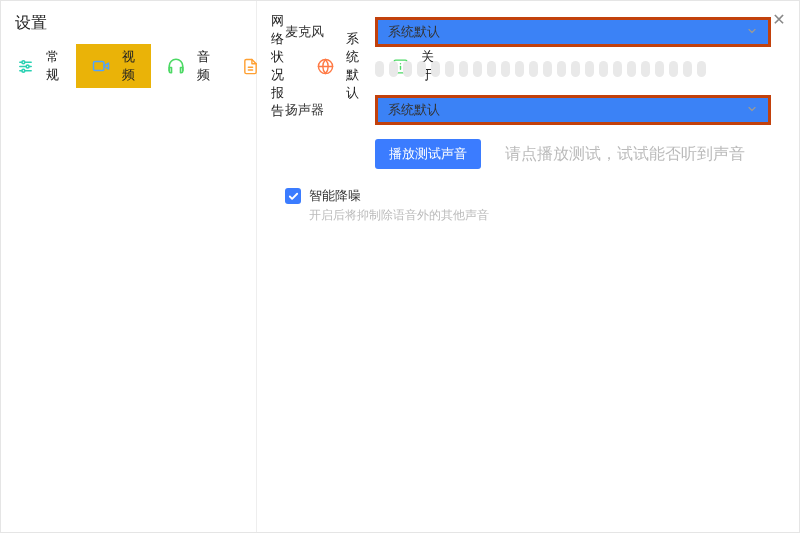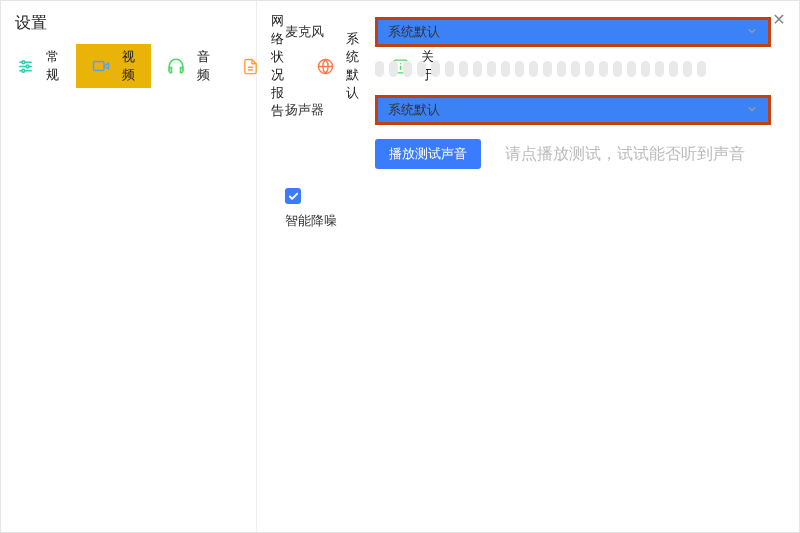--- a/index.html
+++ b/index.html
@@ -118,21 +118,20 @@
       font-size: 13px;
       cursor: pointer;
       margin-right: 24px;
     }
     .hint-text { color: #bbb; font-size: 16px; }
     .check-row {
       display: flex;
       align-items: flex-start;
       gap: 8px;
       margin-top: 4px;
-      flex-direction: column;
     }
     .checkbox {
       width: 16px;
       height: 16px;
       border-radius: 3px;
       background: #3b7cff;
       display: flex;
       align-items: center;
       justify-content: center;
       cursor: pointer;
@@ -287,16 +286,17 @@
     </div>
 
     <div class="check-row">
       <div class="checkbox">
         <svg width="11" height="11" viewBox="0 0 24 24" fill="none" stroke="#fff" stroke-width="4" stroke-linecap="round" stroke-linejoin="round">
             <polyline points="20 6 9 17 4 12"></polyline>
           </svg>
       </div>
       <div class="check-text">
         <span class="check-label">智能降噪</span>
+        <span class="check-desc">开启后将抑制除语音外的其他声音</span>
       </div>
     </div>
   </div>
 </div>
 
 </body></html>

